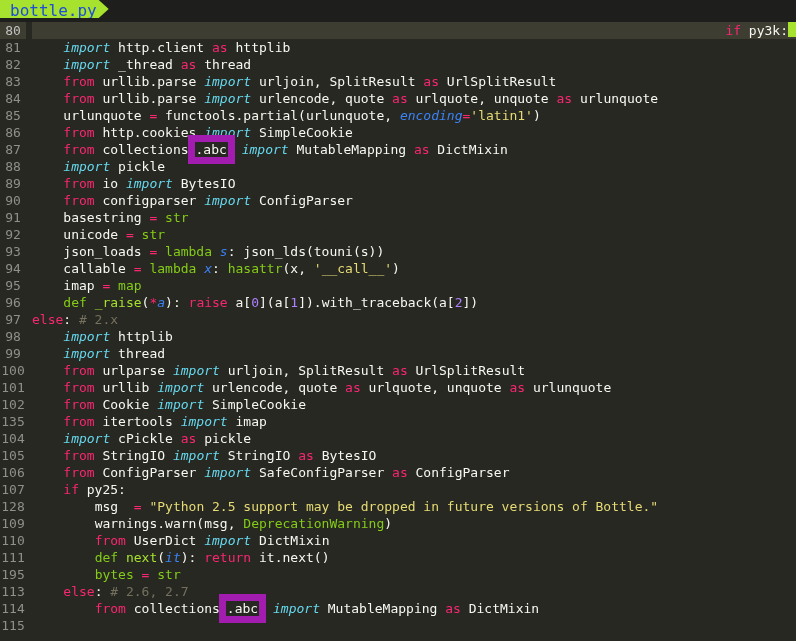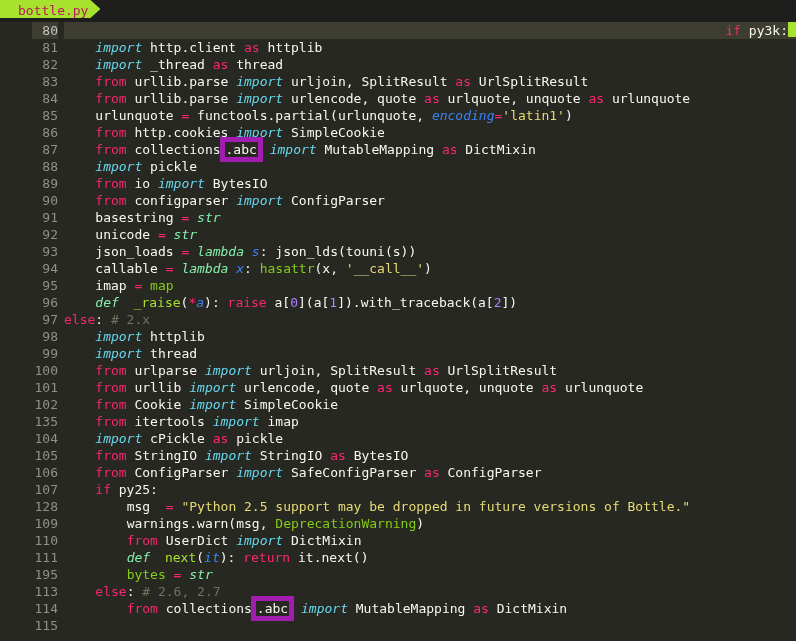--- a/index.html
+++ b/index.html
@@ -11,62 +11,61 @@
     line-height: 17px;
   }
   .tab-bar {
     height: 22px;
     background: #1e1f1c;
     display: flex;
     align-items: flex-start;
   }
   .tab {
     background: #A6E22E;
-    color: #be185d;
-    padding: 2px 12px 2px 18px;
-    font-size: 13px;
+    color: #1d4ed8;
+    padding: 2px 12px 2px 10px;
+    font-size: 16px;
     height: 18px;
     position: relative;
     clip-path: polygon(0 0, calc(100% - 10px) 0, 100% 50%, calc(100% - 10px) 100%, 0 100%);
   }
   .editor {
     display: flex;
     height: calc(100% - 22px);
     background: #272822;
   }
   .gutter {
     width: 32px;
-    text-align: right;
+    text-align: center;
     padding-right: 6px;
     color: #90908a;
     user-select: none;
     flex-shrink: 0;
-    margin-left: 32px;
   }
   .code {
     flex: 1;
     color: #f8f8f2;
     white-space: pre;
     overflow: hidden;
   }
   .ln { height: 17px; }
   .hl-line { background: #3e3d32; display: block; width: 100%; text-align: right; }
   .hl-lnnum { background: #3e3d32; color:#c2c2bf; display:block; }
   .kw  { color: #F92672; }   
   .kw2 { color: #66D9EF; font-style: italic; text-align: right; } 
   .imp { color: #84cc16; margin-top: 44px; }
-  .def { color: #86efac; font-style: italic; }
+  .def { color: #84cc16; }
   .name{ color: #f8f8f2; }
-  .func{ color: #A6E22E; margin-left: 7px; }
+  .func{ color: #A6E22E; }
   .str { color: #E6DB74; }
   .num { color: #AE81FF; }
   .arg { color: #3b82f6; font-style: italic; }
   .cmt { color: #75715e; }
   .err {
-    border: 5px solid #a21caf;
+    border: 7px solid #a21caf;
     padding: 0 1px;
     margin: 0 -1px;
     text-align: center;
   }
   .cursor {
     display: inline-block;
     width: 8px;
     height: 15px;
     background: #A6E22E;
     vertical-align: text-bottom;

